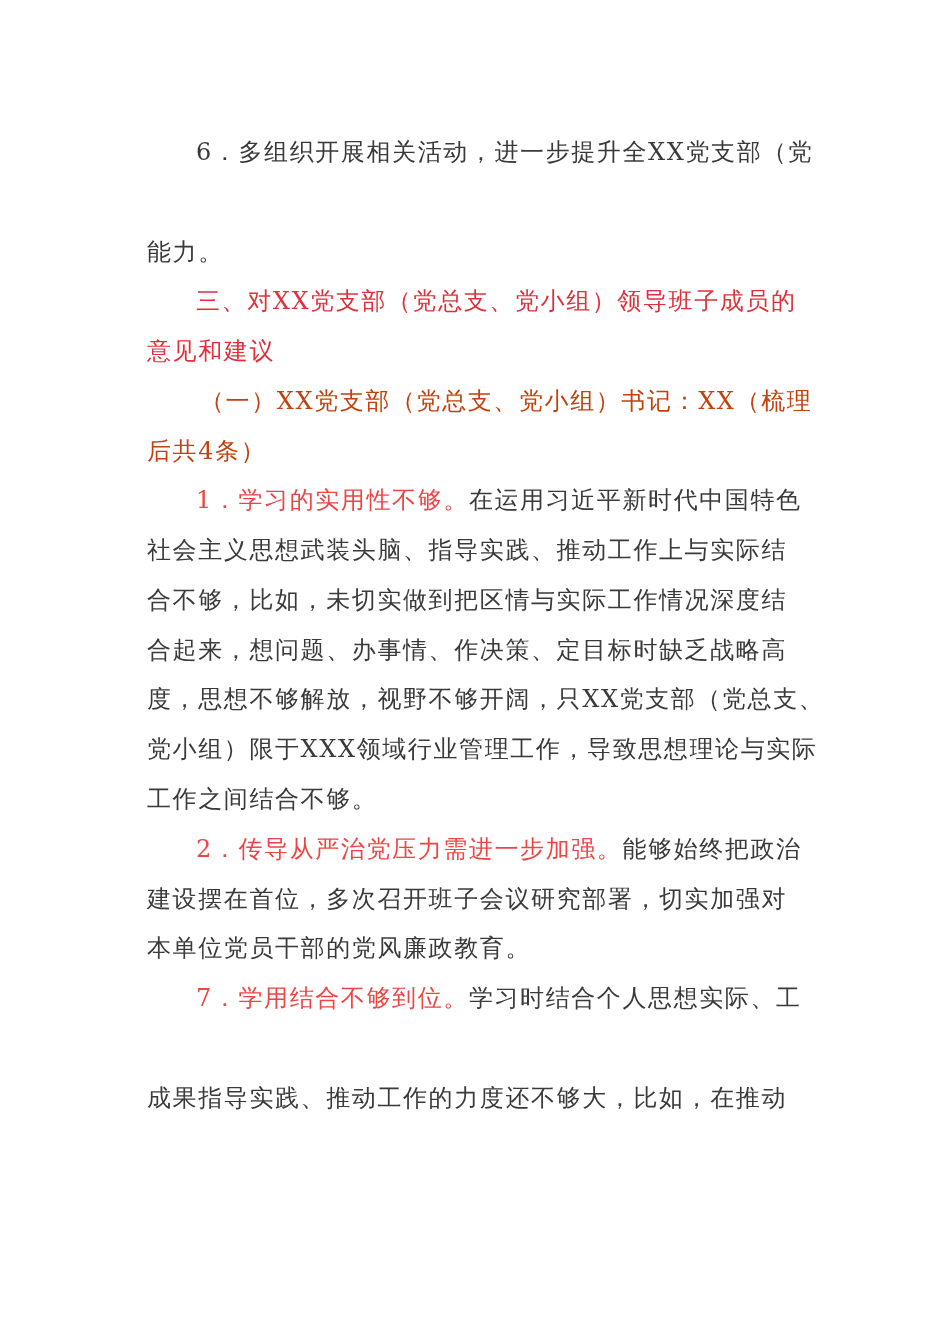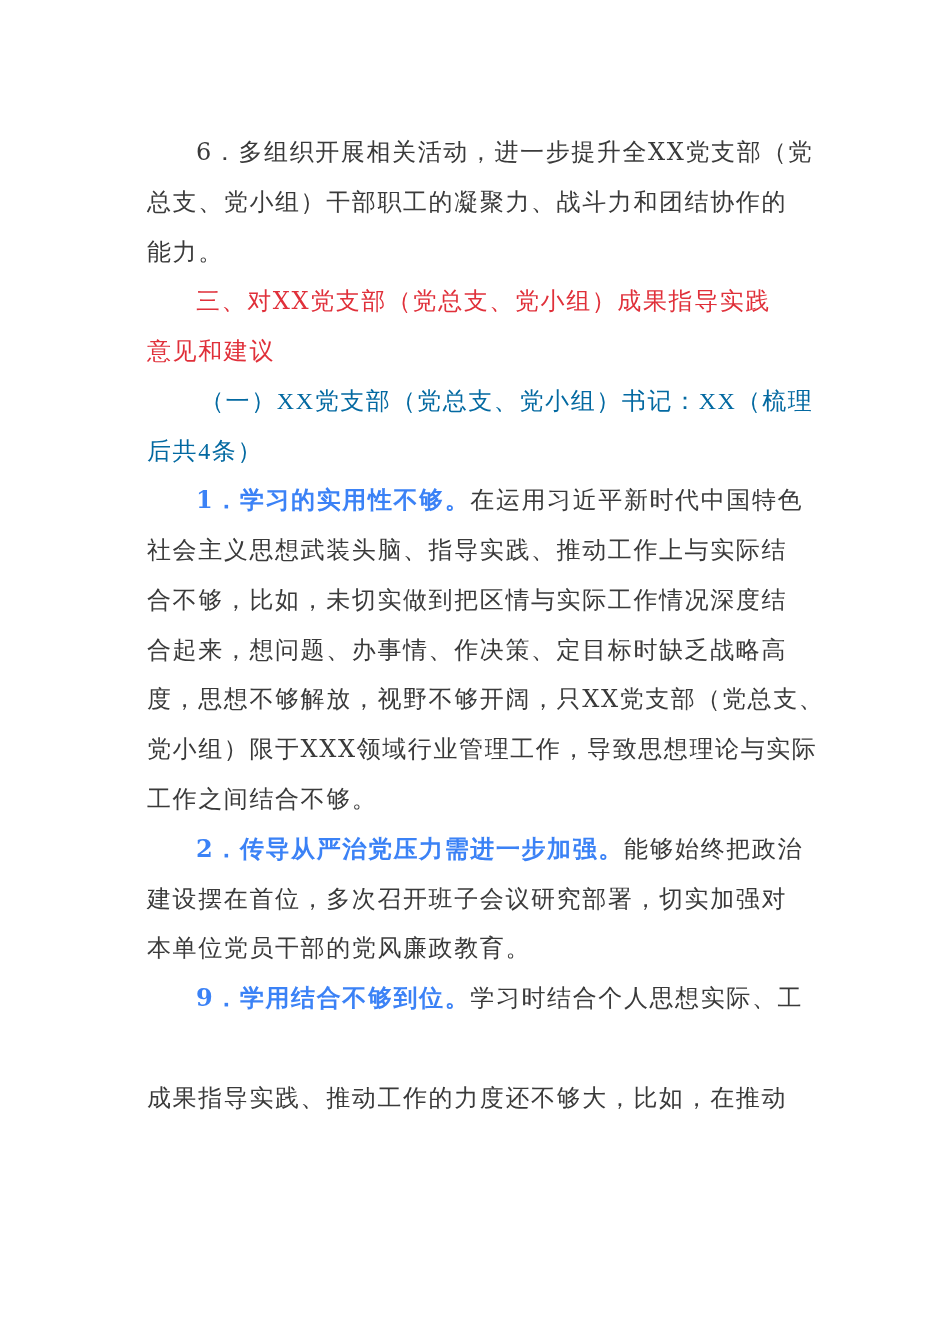--- a/index.html
+++ b/index.html
@@ -3,33 +3,32 @@
 <meta charset="utf-8">
 <style>
   html, body { margin: 0; padding: 0; background: #ffffff; }
   body { width: 950px; height: 1344px; position: relative; overflow: hidden;
          font-family: "DejaVu Serif", "Liberation Serif", serif; }
   .page { position: absolute; left: 0; top: 0; width: 906px; height: 1344px; background: #fff; }
   .line { position: absolute; left: 147px; white-space: nowrap; font-size: 24px; line-height: 30px;
           color: #3a3a3a; letter-spacing: 1.6px; }
   .indent { left: 196px; }
   .red { color: #e0303a; }
-  .blue { color: #0369a1; font-family: Liberation Serif, serif; }
-  .bold { font-weight: bold; color: #3b82f6; }
+  .blue { color: #c2410c; }
+  .bold { font-weight: normal; color: #ef4444; }
 </style>
 </head>
 <body>
 
 <div class="page">
 
   <div class="line indent" style="top:137px">6．多组织开展相关活动，进一步提升全XX党支部（党</div>
-  <div class="line" style="top:187px">总支、党小组）干部职工的凝聚力、战斗力和团结协作的</div>
   <div class="line" style="top:237px">能力。</div>
 
-  <div class="line indent red" style="top:286px">三、对XX党支部（党总支、党小组）成果指导实践</div>
+  <div class="line indent red" style="top:286px">三、对XX党支部（党总支、党小组）领导班子成员的</div>
   <div class="line red" style="top:336px">意见和建议</div>
 
   <div class="line blue" style="top:386px; left:200px">（一）XX党支部（党总支、党小组）书记：XX（梳理</div>
   <div class="line blue" style="top:436px">后共4条）</div>
 
   <div class="line indent" style="top:485px">
     <span class="bold">1．学习的实用性不够。</span><span>在运用习近平新时代中国特色</span>
   </div>
   <div class="line" style="top:585px">合不够，比如，未切实做到把区情与实际工作情况深度结</div>
   <div class="line" style="top:535px">社会主义思想武装头脑、指导实践、推动工作上与实际结</div>
@@ -38,17 +37,17 @@
   <div class="line" style="top:734px">党小组）限于XXX领域行业管理工作，导致思想理论与实际</div>
   <div class="line" style="top:784px">工作之间结合不够。</div>
 
   <div class="line indent" style="top:834px">
     <span class="bold">2．传导从严治党压力需进一步加强。</span><span>能够始终把政治</span>
   </div>
   <div class="line" style="top:884px">建设摆在首位，多次召开班子会议研究部署，切实加强对</div>
   <div class="line" style="top:933px">本单位党员干部的党风廉政教育。</div>
 
   <div class="line indent" style="top:983px">
-    <span class="bold">9．学用结合不够到位。</span><span>学习时结合个人思想实际、工</span>
+    <span class="bold">7．学用结合不够到位。</span><span>学习时结合个人思想实际、工</span>
   </div>
   <div class="line" style="top:1083px">成果指导实践、推动工作的力度还不够大，比如，在推动</div>
 
 </div>
 
 </body></html>

